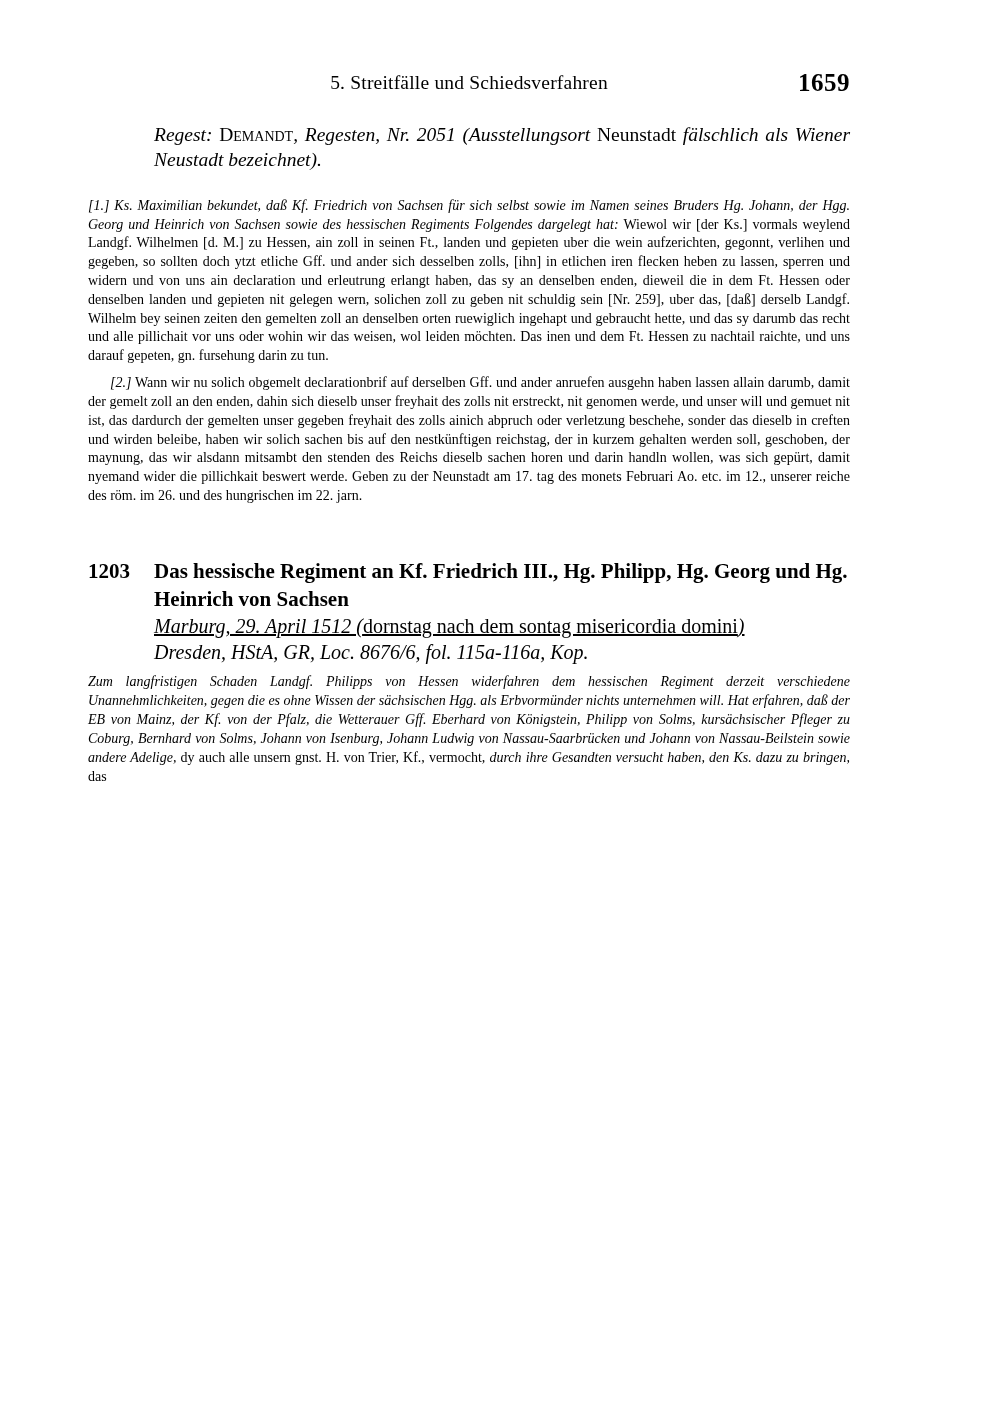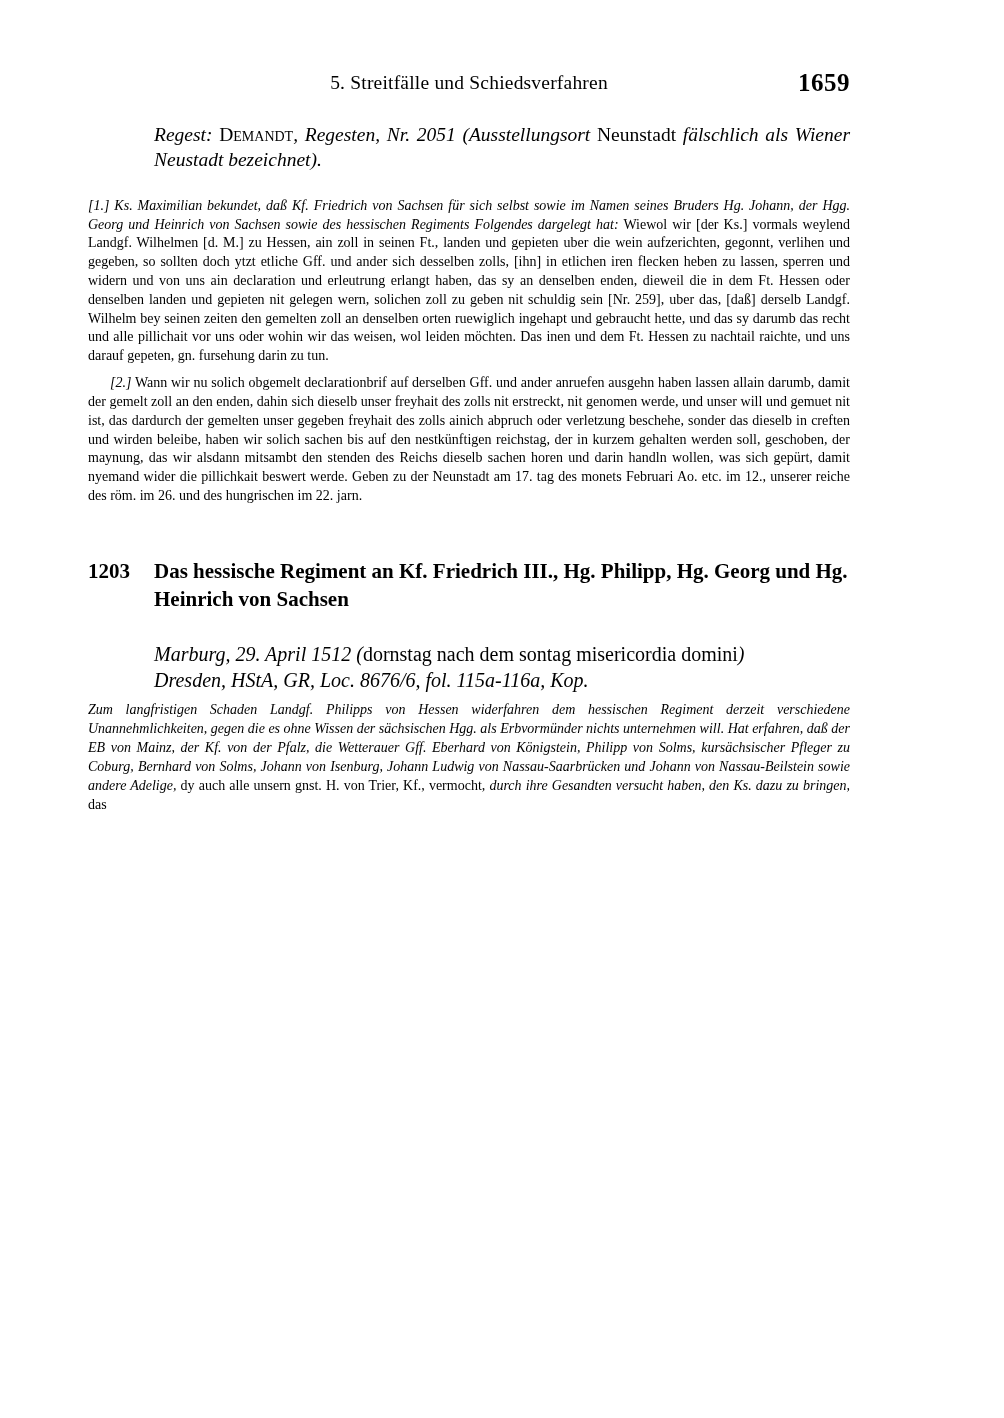--- a/index.html
+++ b/index.html
@@ -103,24 +103,25 @@
     width: 66px;
     flex: 0 0 66px;
     font-weight: 700;
   }
   .entry-title {
     flex: 1 1 auto;
     font-weight: 700;
   }
   .entry-meta {
     margin-left: 66px;
-    margin-top: 28px;
+    margin-top: 0;
     font-size: 20px;
     line-height: 1.3;
     font-style: italic;
+    text-decoration: underline;
   }
   .entry-meta .roman { font-style: normal; }
   .entry-source {
     margin-left: 66px;
     font-size: 20px;
     line-height: 1.3;
     font-style: italic;
   }
   .entry-body {
     margin-top: 8px;

